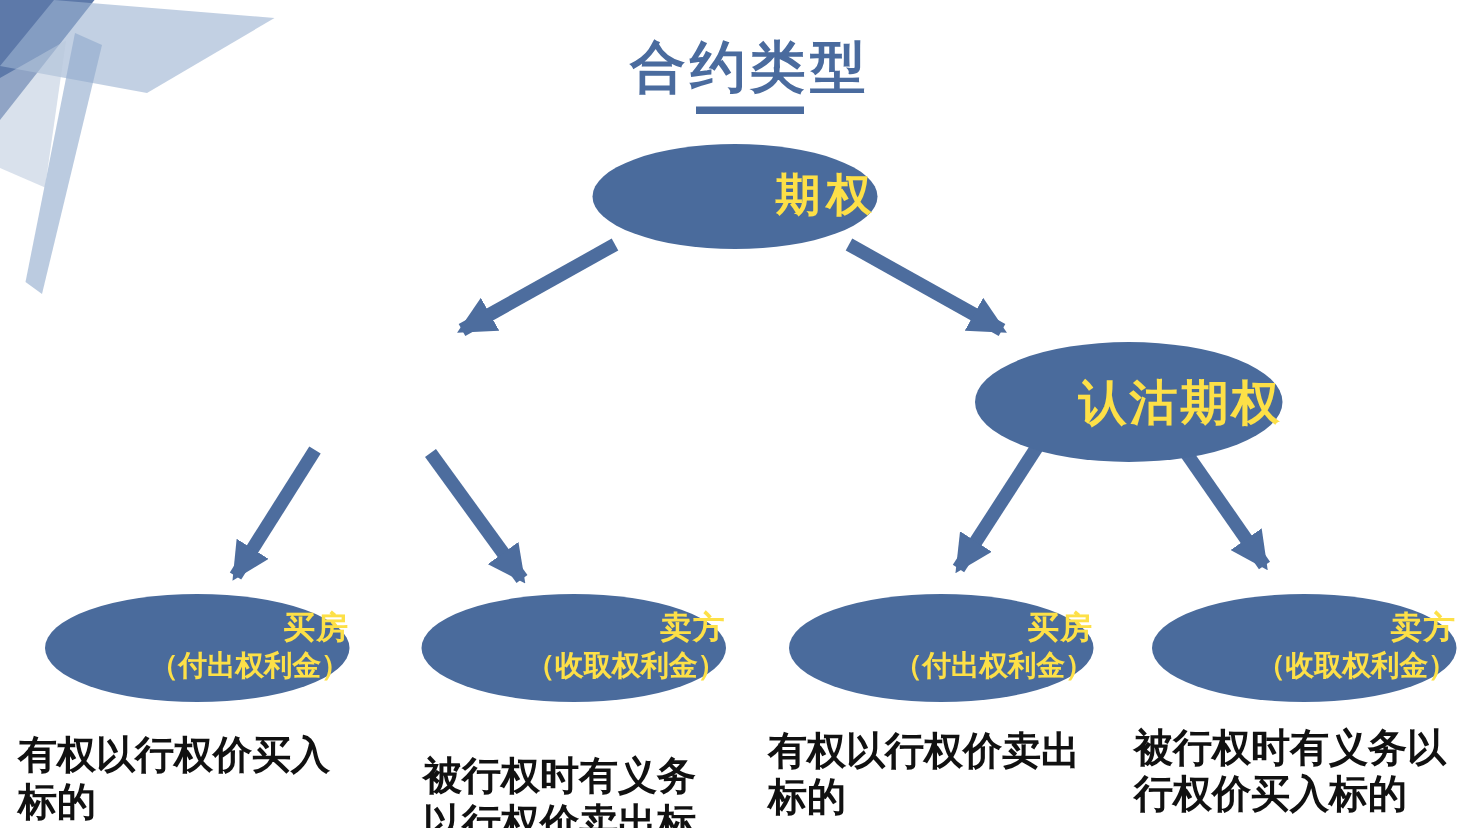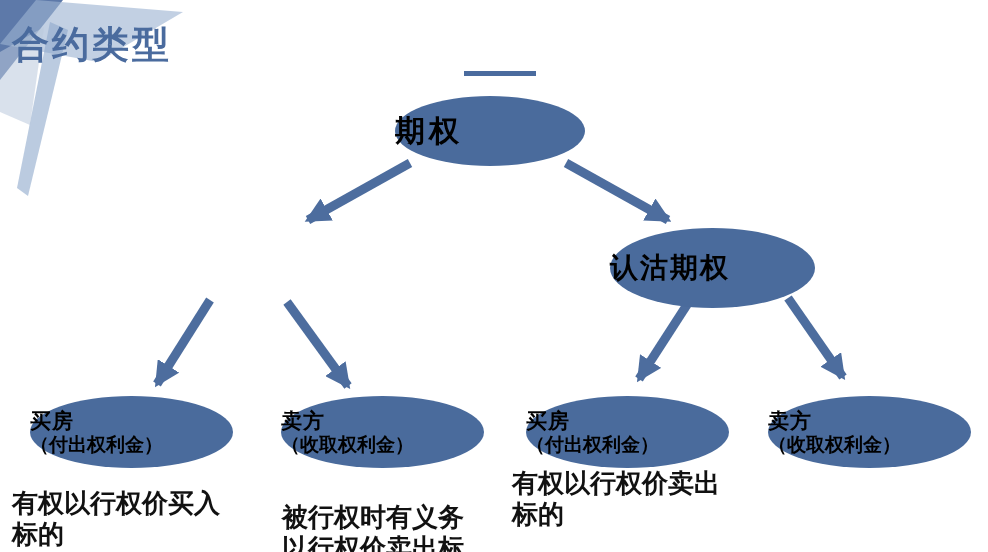--- a/index.html
+++ b/index.html
@@ -14,21 +14,21 @@
   }
   .corner-deco {
     position: absolute;
     left: 0; top: 0;
     z-index: 0;
   }
   .title-wrap {
     position: absolute;
     left: 0; right: 0;
     top: 20px;
-    text-align: left;
+    text-align: center;
     z-index: 2;
     padding-left: 12px;
   }
   .title {
     display: inline-block;
     font-size: 37px;
     font-weight: bold;
     letter-spacing: 3px;
     color: #4a6b9e;
   }
@@ -37,49 +37,49 @@
     height: 5px;
     background: #4a6b9e;
     margin: 1px auto 0 auto;
   }
   .node {
     position: absolute;
     background: #4a6b9c;
     border-radius: 50%;
     display: flex;
     flex-direction: column;
-    align-items: flex-start;
+    align-items: flex-end;
     justify-content: center;
-    color: #000000;
+    color: #fde047;
     font-weight: bold;
     text-align: center;
     z-index: 2;
     line-height: 1.2;
   }
   .node-root   { left: 395px; top: 96px;  width: 190px; height: 70px; font-size: 30px; letter-spacing: 4px; }
   .node-call   { left: 150px; top: 228px; width: 205px; height: 80px; font-size: 30px; letter-spacing: 2px; }
-  .node-put    { left: 610px; top: 228px; width: 205px; height: 80px; font-size: 28px; letter-spacing: 2px; }
-  .node-leaf   { width: 203px; height: 72px; }
+  .node-put    { left: 650px; top: 228px; width: 205px; height: 80px; font-size: 32px; letter-spacing: 2px; }
+  .node-leaf   { width: 203px; height: 72px; font-family: Liberation Mono, monospace; }
   .node-leaf .line1 { font-size: 21px; letter-spacing: 1px; }
   .node-leaf .line2 { font-size: 19px; margin-top: 1px; }
   .leaf-1 { left: 30px;  top: 396px; }
   .leaf-2 { left: 281px; top: 396px; }
   .leaf-3 { left: 526px; top: 396px; }
   .leaf-4 { left: 768px; top: 396px; }
   .note {
     position: absolute;
     color: #111111;
     font-weight: bold;
     font-size: 26px;
     line-height: 1.2;
     z-index: 2;
   }
   .note-1 { left: 12px;  top: 488px; width: 232px; }
   .note-2 { left: 282px; top: 478px; width: 188px; margin-top: 24px; }
-  .note-3 { left: 512px; top: 468px; width: 232px; }
+  .note-3 { left: 512px; top: 485px; width: 232px; }
   .note-4 { left: 756px; top: 483px; width: 210px; }
   .arrows {
     position: absolute;
     left: 0; top: 0;
     z-index: 1;
     pointer-events: none;
   }
 </style>
 </head>
 <body>
@@ -133,14 +133,15 @@
     <span class="line2">（付出权利金）</span>
   </div>
   <div class="node node-leaf leaf-4">
     <span class="line1">卖方</span>
     <span class="line2">（收取权利金）</span>
   </div>
 
   <div class="note note-1">有权以行权价买入标的</div>
   <div class="note note-2">被行权时有义务以行权价卖出标的</div>
   <div class="note note-3">有权以行权价卖出标的</div>
+  <div class="note note-4">被行权时有义务以行权价买入标的</div>
 
 </div>
 
 </body></html>

